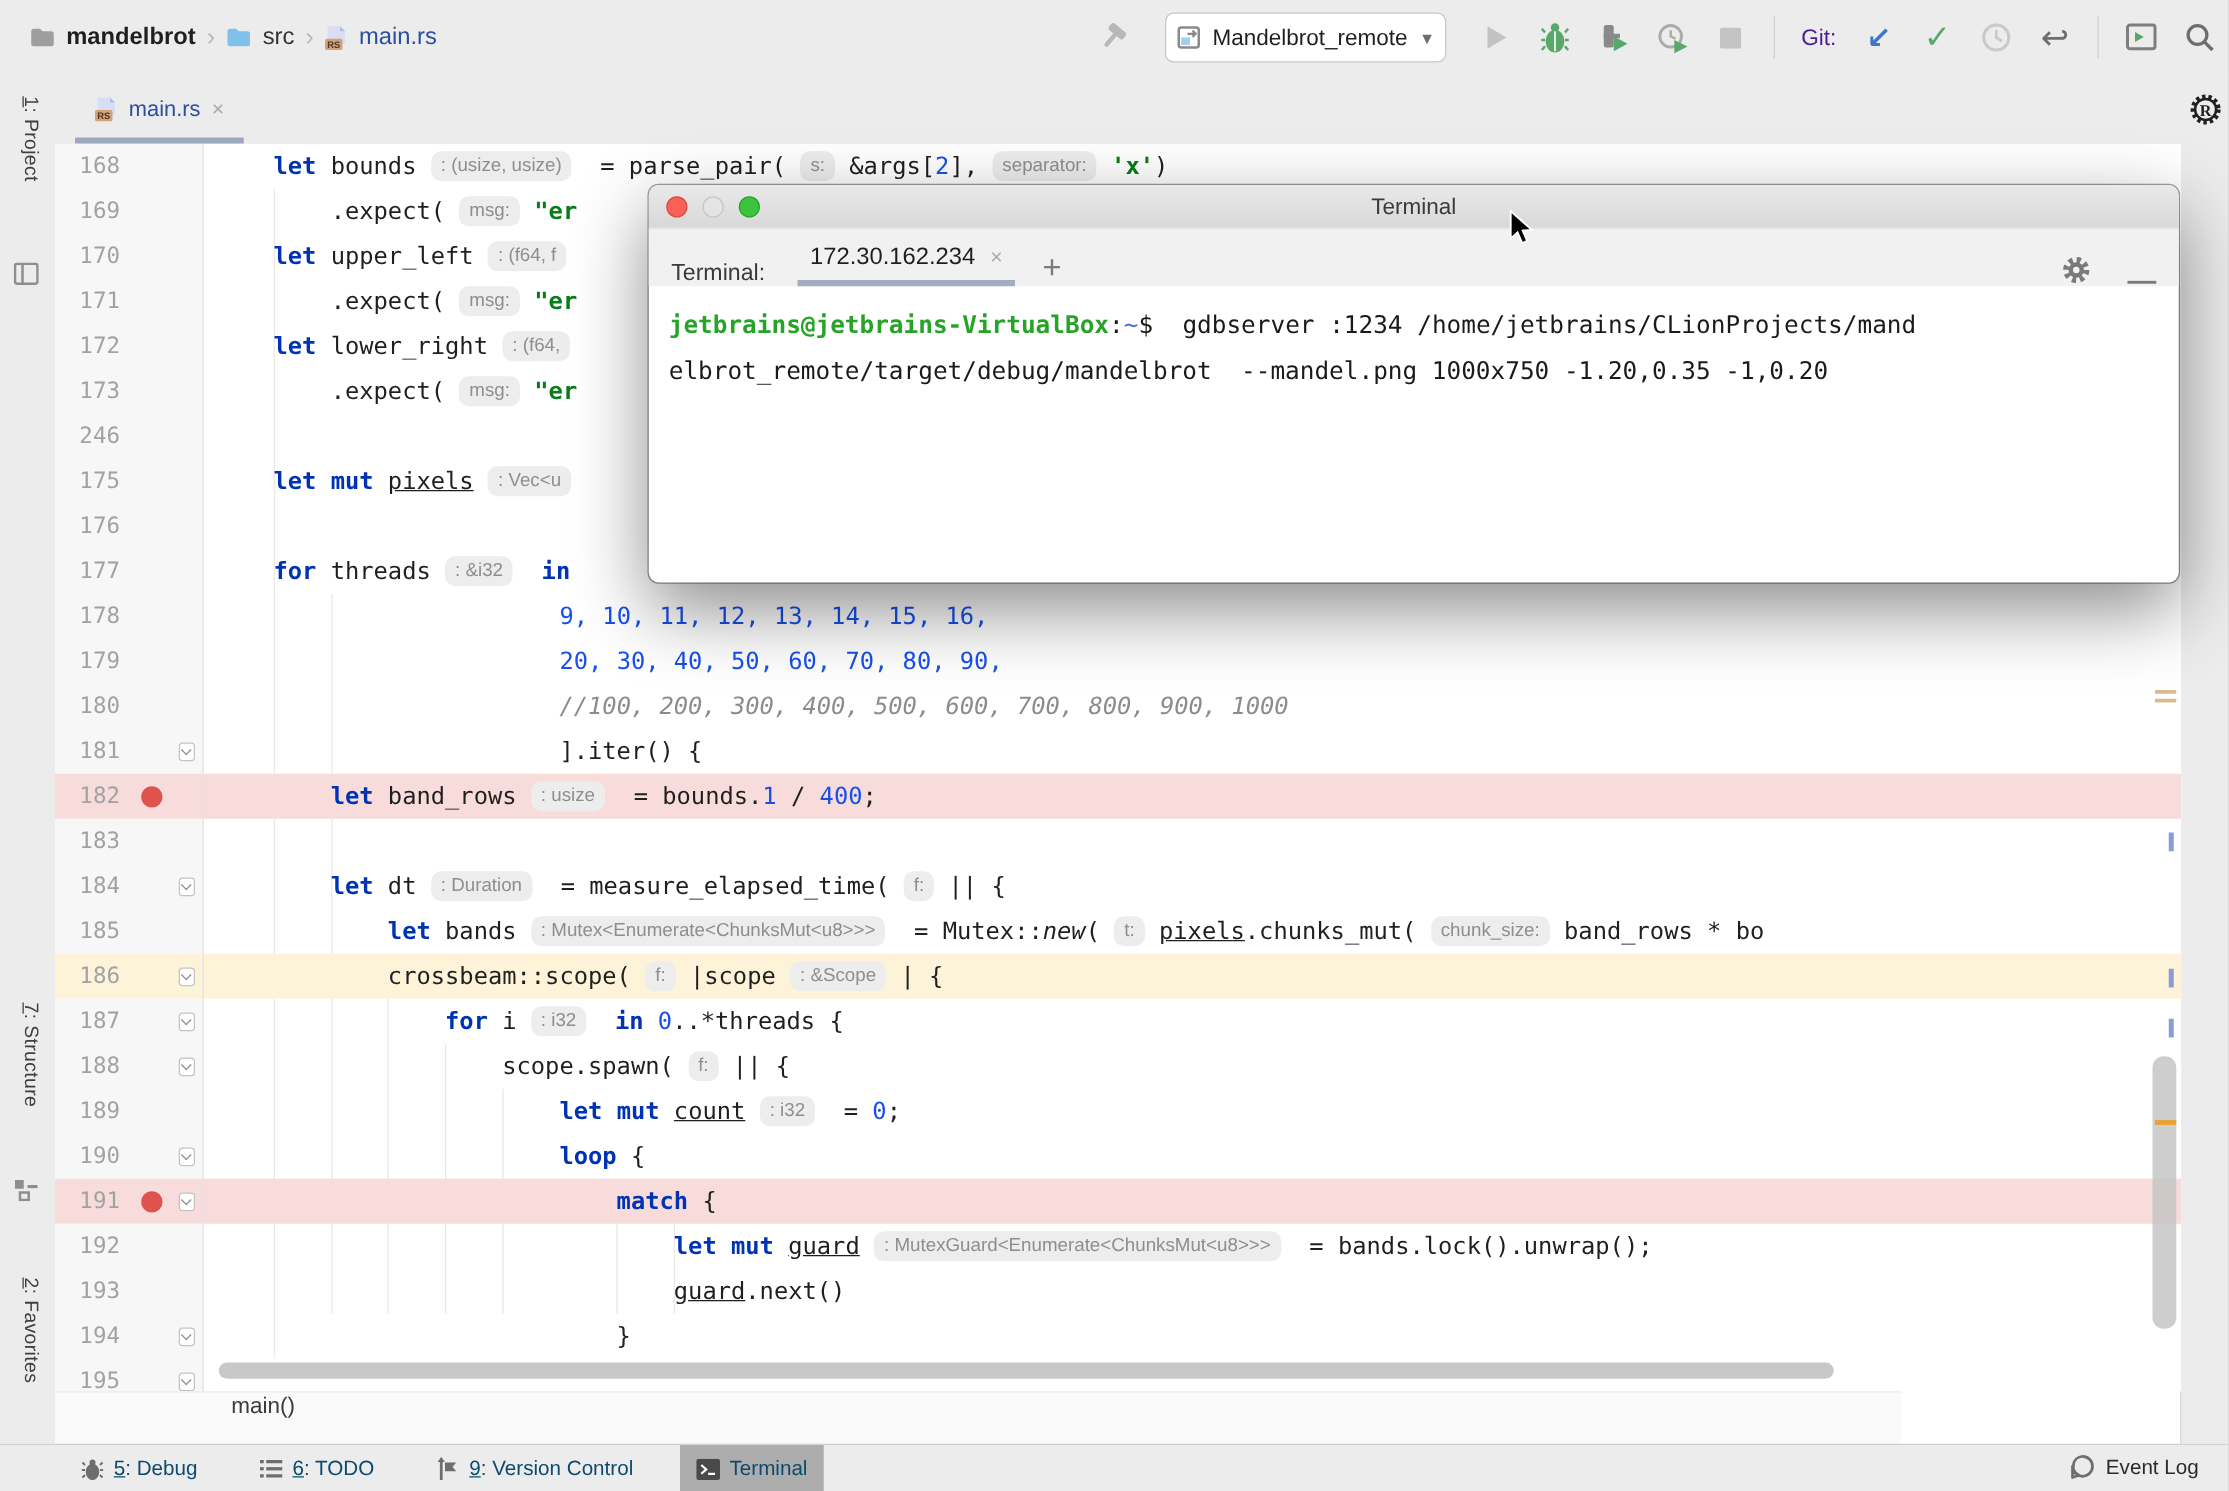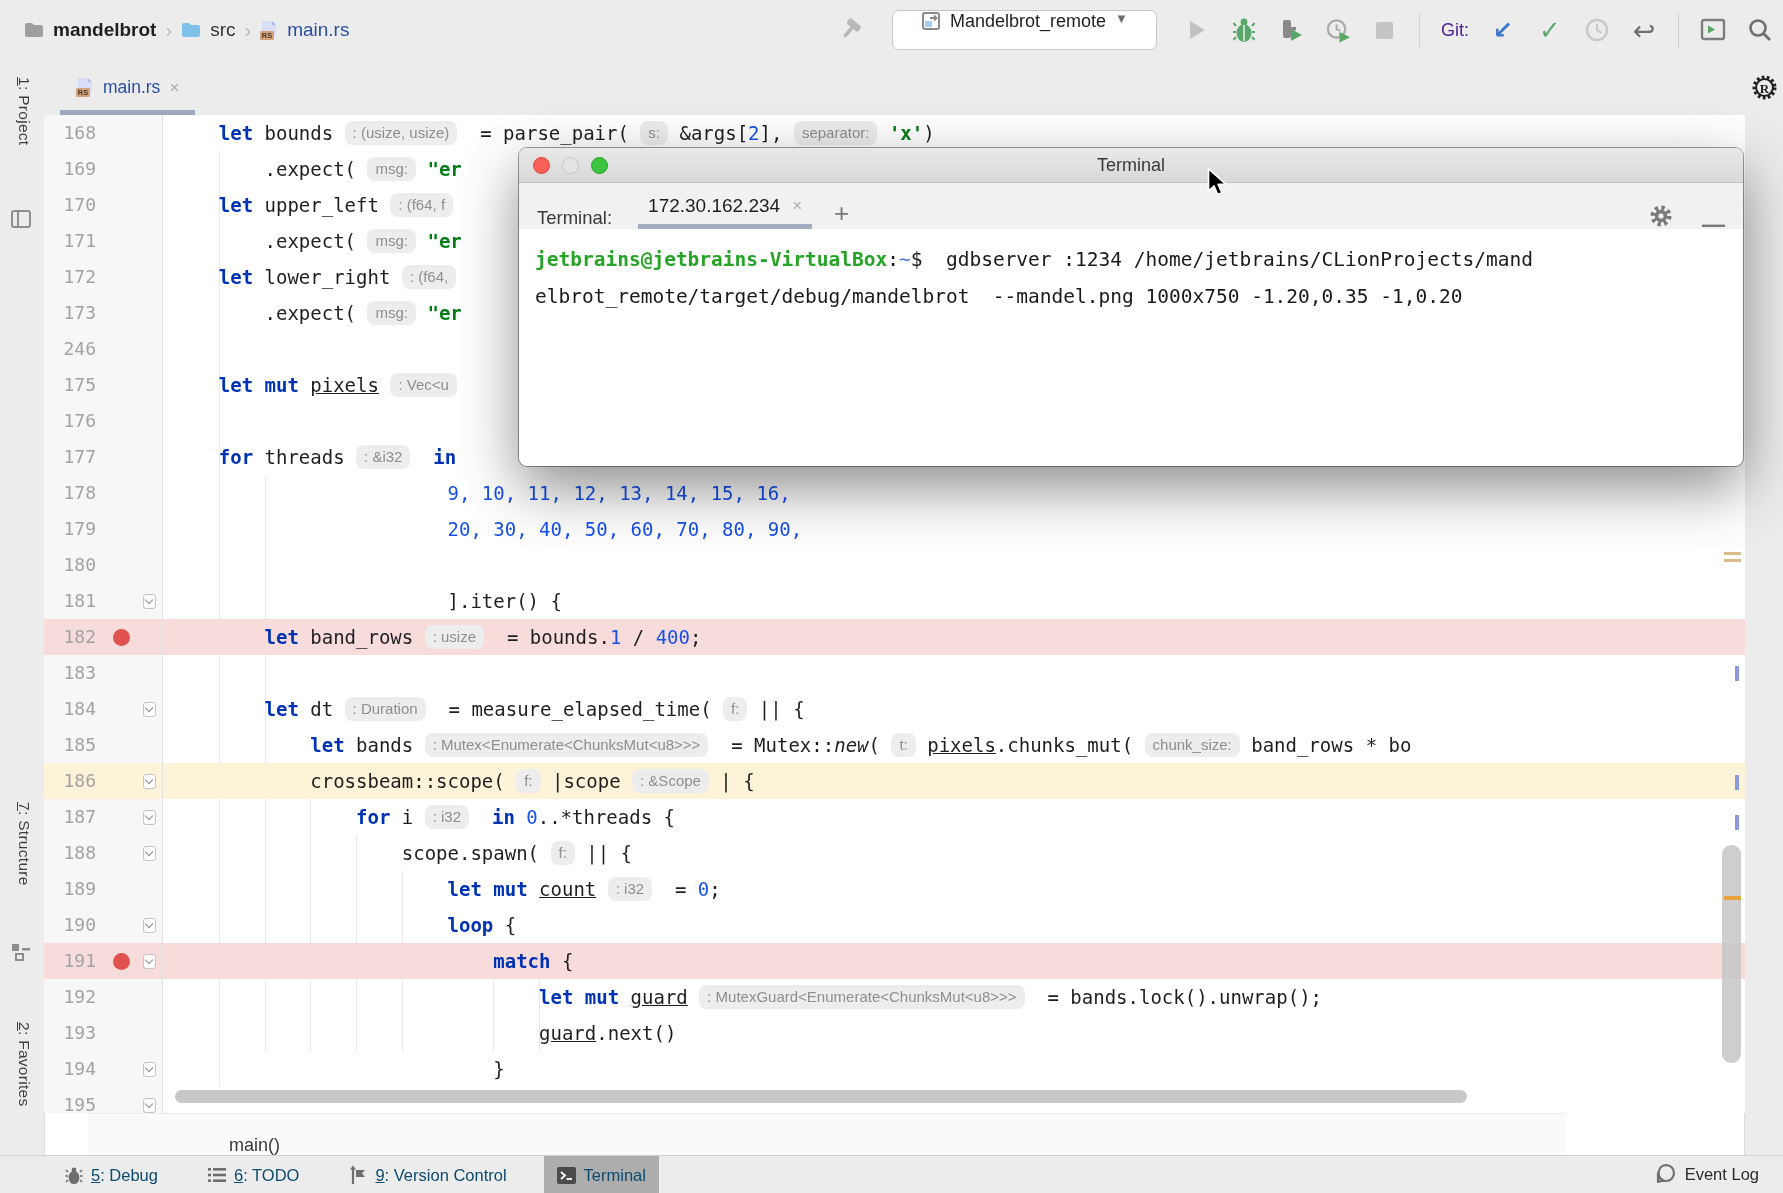--- a/index.html
+++ b/index.html
@@ -7,21 +7,21 @@
        font-family:"Liberation Sans",sans-serif;-webkit-font-smoothing:antialiased;}
   
   #toolbar{position:absolute;left:0;top:0;width:1783px;height:60px;background:#ECECEC;border-bottom:1px solid #D2D2D2;}
   #crumbs{position:absolute;left:24px;top:0;height:60px;display:flex;align-items:center;gap:9px;font-size:19px;color:#333;}
   .crumb-b{font-weight:bold;color:#1f1f1f;}
   .crumb-file{color:var(--modified_blue,#2B4EA2);}
   .crumb-sep{color:#B9B9B9;font-size:20px;}
   #tb-right{position:absolute;right:10px;top:0;height:60px;display:flex;align-items:center;gap:21px;}
   .tbi{display:flex;align-items:center;justify-content:center;width:26px;height:26px;}
   .tbsep{width:1px;height:34px;background:#D0D0D0;}
-  #runcfg{display:flex;align-items:flex-start;gap:9px;background:#fff;border:1px solid #C7C7C7;border-radius:7px;height:38px;padding:0 28px;margin:0 6px;}
+  #runcfg{display:flex;align-items:center;gap:9px;background:#fff;border:1px solid #C7C7C7;border-radius:7px;height:38px;padding:0 8px;margin:0 6px;}
   #runcfg .lbl{font-size:18px;color:#1f1f1f;}
   .ddarrow{color:#6E6E6E;font-size:13px;}
   .char-ico{font-family:"DejaVu Sans",sans-serif;}
   #git-label{font-size:18px;color:#4c1d95;}
   
   #lstripe{position:absolute;left:0;top:60px;width:44px;height:1095px;background:#ECECEC;border-right:1px solid #DADADA;}
   .vlabel{position:absolute;left:33px;transform:rotate(90deg);transform-origin:0 0;white-space:nowrap;
           font-size:15.5px;color:#3F3F3F;letter-spacing:.3px;}
   .stripe-ico{position:absolute;left:11px;}
   #fav-star{position:absolute;left:9px;top:1098px;font-size:24px;color:#8C8C8C;font-family:"DejaVu Sans",sans-serif;}
@@ -56,21 +56,21 @@
   .tk-st{color:var(--string,#067D17);font-weight:bold;}
   .tk-un{text-decoration:underline;}
   .tk-it{font-style:italic;}
   .tk-ch{display:inline-block;background:var(--chip_bg,#EDEDED);color:var(--chip_text,#8E8E8E);
          font-family:"Liberation Sans",sans-serif;font-size:15px;line-height:24px;border-radius:8px;padding:0 8px;vertical-align:2px;}
   
   .mark{position:absolute;}
   
   #hscroll{position:absolute;left:175px;top:1090px;width:1292px;height:13px;background:#C8C8C8;border-radius:7px;}
   #ed-crumbbar{position:absolute;left:44px;top:1113px;width:1477px;height:42px;background:#FAFAFA;border-top:1px solid #ECECEC;
-               display:flex;align-items:flex-end;margin-left:44px;}
+               display:flex;align-items:flex-start;}
   #ed-crumbbar .lbl{margin-left:141px;font-size:18px;color:#3A3A3A;}
   
   #statusbar{position:absolute;left:0;top:1155px;width:1783px;height:38px;background:#ECECEC;border-top:1px solid #D2D2D2;
              display:flex;align-items:center;font-size:16.5px;color:#0c4a6e;}
   .sb-item{display:flex;align-items:center;gap:8px;height:38px;padding:0 13px;}
   .sb-item.sel{background:#ADADAD;}
   #eventlog{position:absolute;right:24px;top:1155px;height:38px;display:flex;align-items:center;gap:8px;font-size:16.5px;color:#2B2B2B;}
   
   #termwin{position:absolute;left:519px;top:148px;width:1224px;height:318px;border-radius:8px;background:#fff;
            box-shadow:0 22px 60px rgba(0,0,0,.45),0 0 0 1px #9E9E9E;z-index:50;}
@@ -271,21 +271,21 @@
         <div class="crow"><span class="ln">170</span><span class="bpslot"></span><span class="foldslot"></span><span class="codespan"><span>    </span><span class="tk-kw">let</span><span> upper_left </span><span class="tk-ch">: (f64, f</span></span></div>
         <div class="crow"><span class="ln">171</span><span class="bpslot"></span><span class="foldslot"></span><span class="codespan"><span>        .expect( </span><span class="tk-ch">msg:</span><span> </span><span class="tk-st">"er</span></span></div>
         <div class="crow"><span class="ln">172</span><span class="bpslot"></span><span class="foldslot"></span><span class="codespan"><span>    </span><span class="tk-kw">let</span><span> lower_right </span><span class="tk-ch">: (f64,</span></span></div>
         <div class="crow"><span class="ln">173</span><span class="bpslot"></span><span class="foldslot"></span><span class="codespan"><span>        .expect( </span><span class="tk-ch">msg:</span><span> </span><span class="tk-st">"er</span></span></div>
         <div class="crow"><span class="ln">246</span><span class="bpslot"></span><span class="foldslot"></span><span class="codespan"></span></div>
         <div class="crow"><span class="ln">175</span><span class="bpslot"></span><span class="foldslot"></span><span class="codespan"><span>    </span><span class="tk-kw">let mut</span><span> </span><span class="tk-un">pixels</span><span> </span><span class="tk-ch">: Vec&lt;u</span></span></div>
         <div class="crow"><span class="ln">176</span><span class="bpslot"></span><span class="foldslot"></span><span class="codespan"></span></div>
         <div class="crow"><span class="ln">177</span><span class="bpslot"></span><span class="foldslot"></span><span class="codespan"><span>    </span><span class="tk-kw">for</span><span> threads </span><span class="tk-ch">: &amp;i32</span><span>  </span><span class="tk-kw">in</span></span></div>
         <div class="crow"><span class="ln">178</span><span class="bpslot"></span><span class="foldslot"></span><span class="codespan"><span>                        </span><span class="tk-nm">9, 10, 11, 12, 13, 14, 15, 16,</span></span></div>
         <div class="crow"><span class="ln">179</span><span class="bpslot"></span><span class="foldslot"></span><span class="codespan"><span>                        </span><span class="tk-nm">20, 30, 40, 50, 60, 70, 80, 90,</span></span></div>
-        <div class="crow"><span class="ln">180</span><span class="bpslot"></span><span class="foldslot"></span><span class="codespan"><span>                        </span></span></div>
+        <div class="crow"><span class="ln">180</span><span class="bpslot"></span><span class="foldslot"></span><span class="codespan"><span>                        </span><span class="tk-cm">//100, 200, 300, 400, 500, 600, 700, 800, 900, 1000</span></span></div>
         <div class="crow"><span class="ln">181</span><span class="bpslot"></span><span class="foldslot"><span class="fold"></span></span><span class="codespan"><span>                        ].iter() {</span></span></div>
         <div class="crow hl-pink"><span class="ln">182</span><span class="bpslot"><span class="bpdot"></span></span><span class="foldslot"></span><span class="codespan"><span>        </span><span class="tk-kw">let</span><span> band_rows </span><span class="tk-ch">: usize</span><span>  = bounds.</span><span class="tk-nm">1</span><span> / </span><span class="tk-nm">400</span><span>;</span></span></div>
         <div class="crow"><span class="ln">183</span><span class="bpslot"></span><span class="foldslot"></span><span class="codespan"></span></div>
         <div class="crow"><span class="ln">184</span><span class="bpslot"></span><span class="foldslot"><span class="fold"></span></span><span class="codespan"><span>        </span><span class="tk-kw">let</span><span> dt </span><span class="tk-ch">: Duration</span><span>  = measure_elapsed_time( </span><span class="tk-ch">f:</span><span> || {</span></span></div>
         <div class="crow"><span class="ln">185</span><span class="bpslot"></span><span class="foldslot"></span><span class="codespan"><span>            </span><span class="tk-kw">let</span><span> bands </span><span class="tk-ch">: Mutex&lt;Enumerate&lt;ChunksMut&lt;u8&gt;&gt;&gt;</span><span>  = Mutex::</span><span class="tk-it">new</span><span>( </span><span class="tk-ch">t:</span><span> </span><span class="tk-un">pixels</span><span>.chunks_mut( </span><span class="tk-ch">chunk_size:</span><span> band_rows * bo</span></span></div>
         <div class="crow hl-yellow"><span class="ln">186</span><span class="bpslot"></span><span class="foldslot"><span class="fold"></span></span><span class="codespan"><span>            crossbeam::scope( </span><span class="tk-ch">f:</span><span> |scope </span><span class="tk-ch">: &amp;Scope</span><span> | {</span></span></div>
         <div class="crow"><span class="ln">187</span><span class="bpslot"></span><span class="foldslot"><span class="fold"></span></span><span class="codespan"><span>                </span><span class="tk-kw">for</span><span> i </span><span class="tk-ch">: i32</span><span>  </span><span class="tk-kw">in</span><span> </span><span class="tk-nm">0</span><span>..*threads {</span></span></div>
         <div class="crow"><span class="ln">188</span><span class="bpslot"></span><span class="foldslot"><span class="fold"></span></span><span class="codespan"><span>                    scope.spawn( </span><span class="tk-ch">f:</span><span> || {</span></span></div>
         <div class="crow"><span class="ln">189</span><span class="bpslot"></span><span class="foldslot"></span><span class="codespan"><span>                        </span><span class="tk-kw">let mut</span><span> </span><span class="tk-un">count</span><span> </span><span class="tk-ch">: i32</span><span>  = </span><span class="tk-nm">0</span><span>;</span></span></div>
         <div class="crow"><span class="ln">190</span><span class="bpslot"></span><span class="foldslot"><span class="fold"></span></span><span class="codespan"><span>                        </span><span class="tk-kw">loop</span><span> {</span></span></div>

